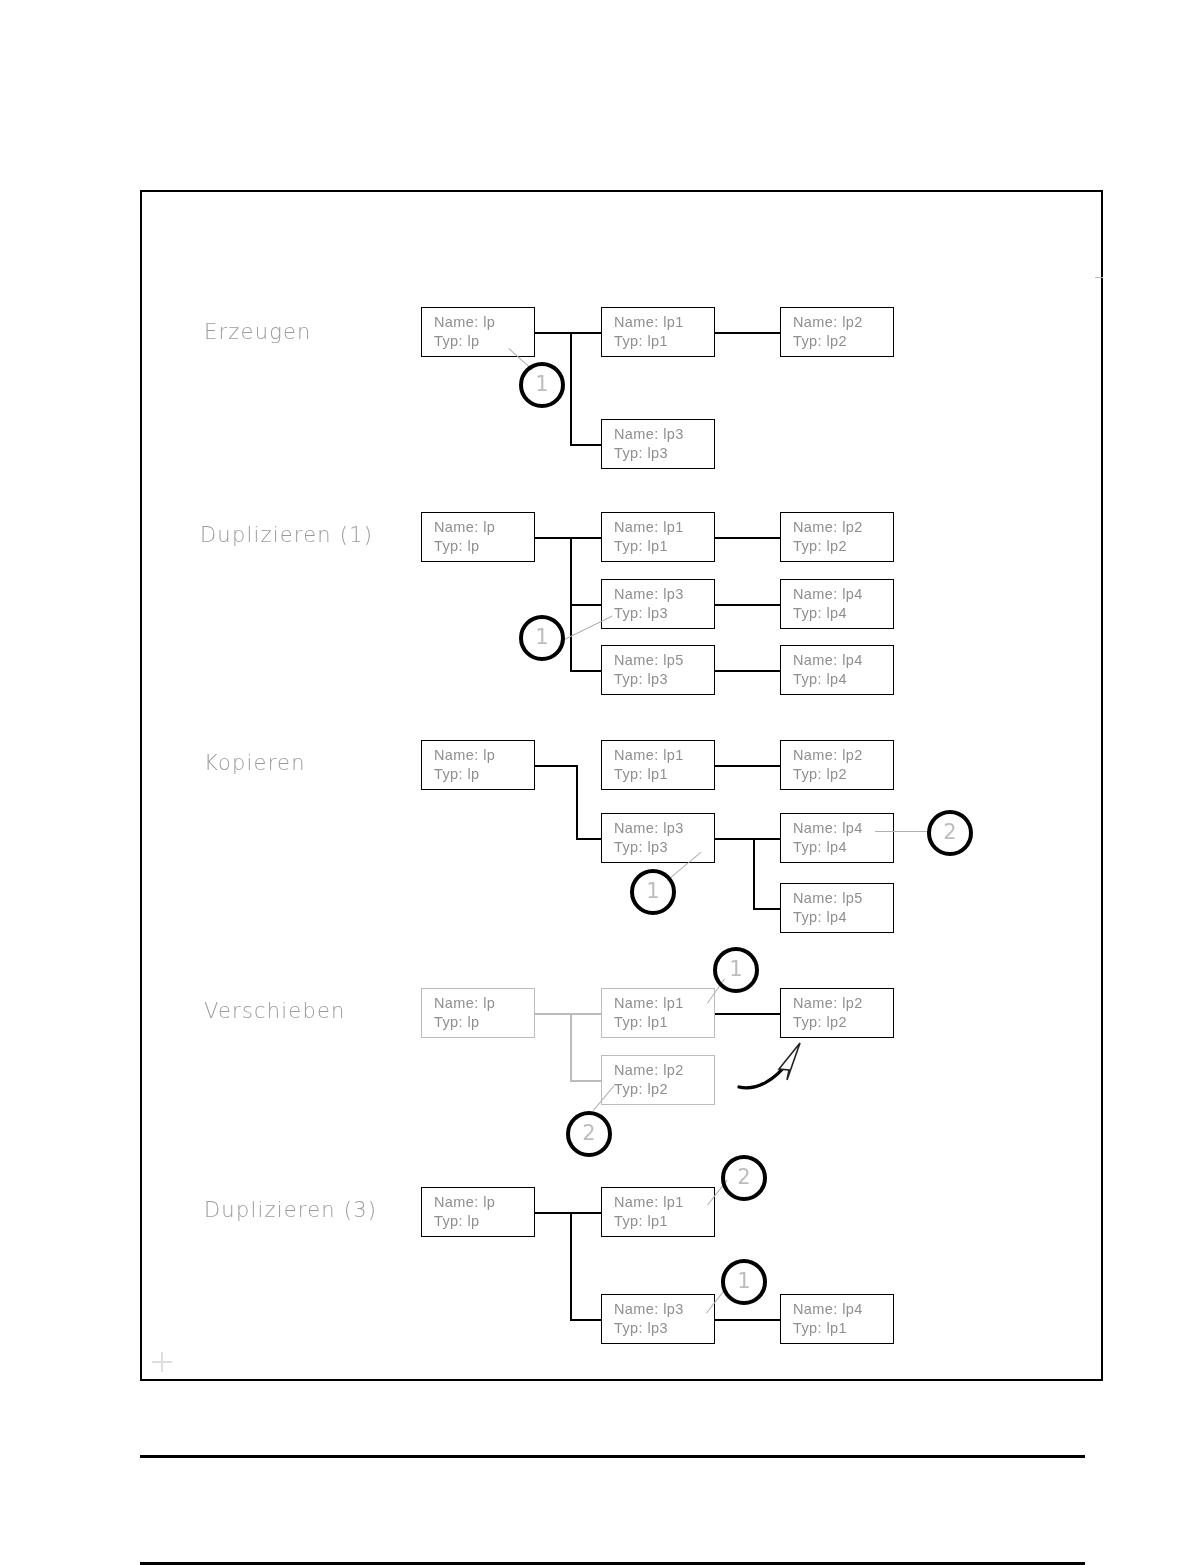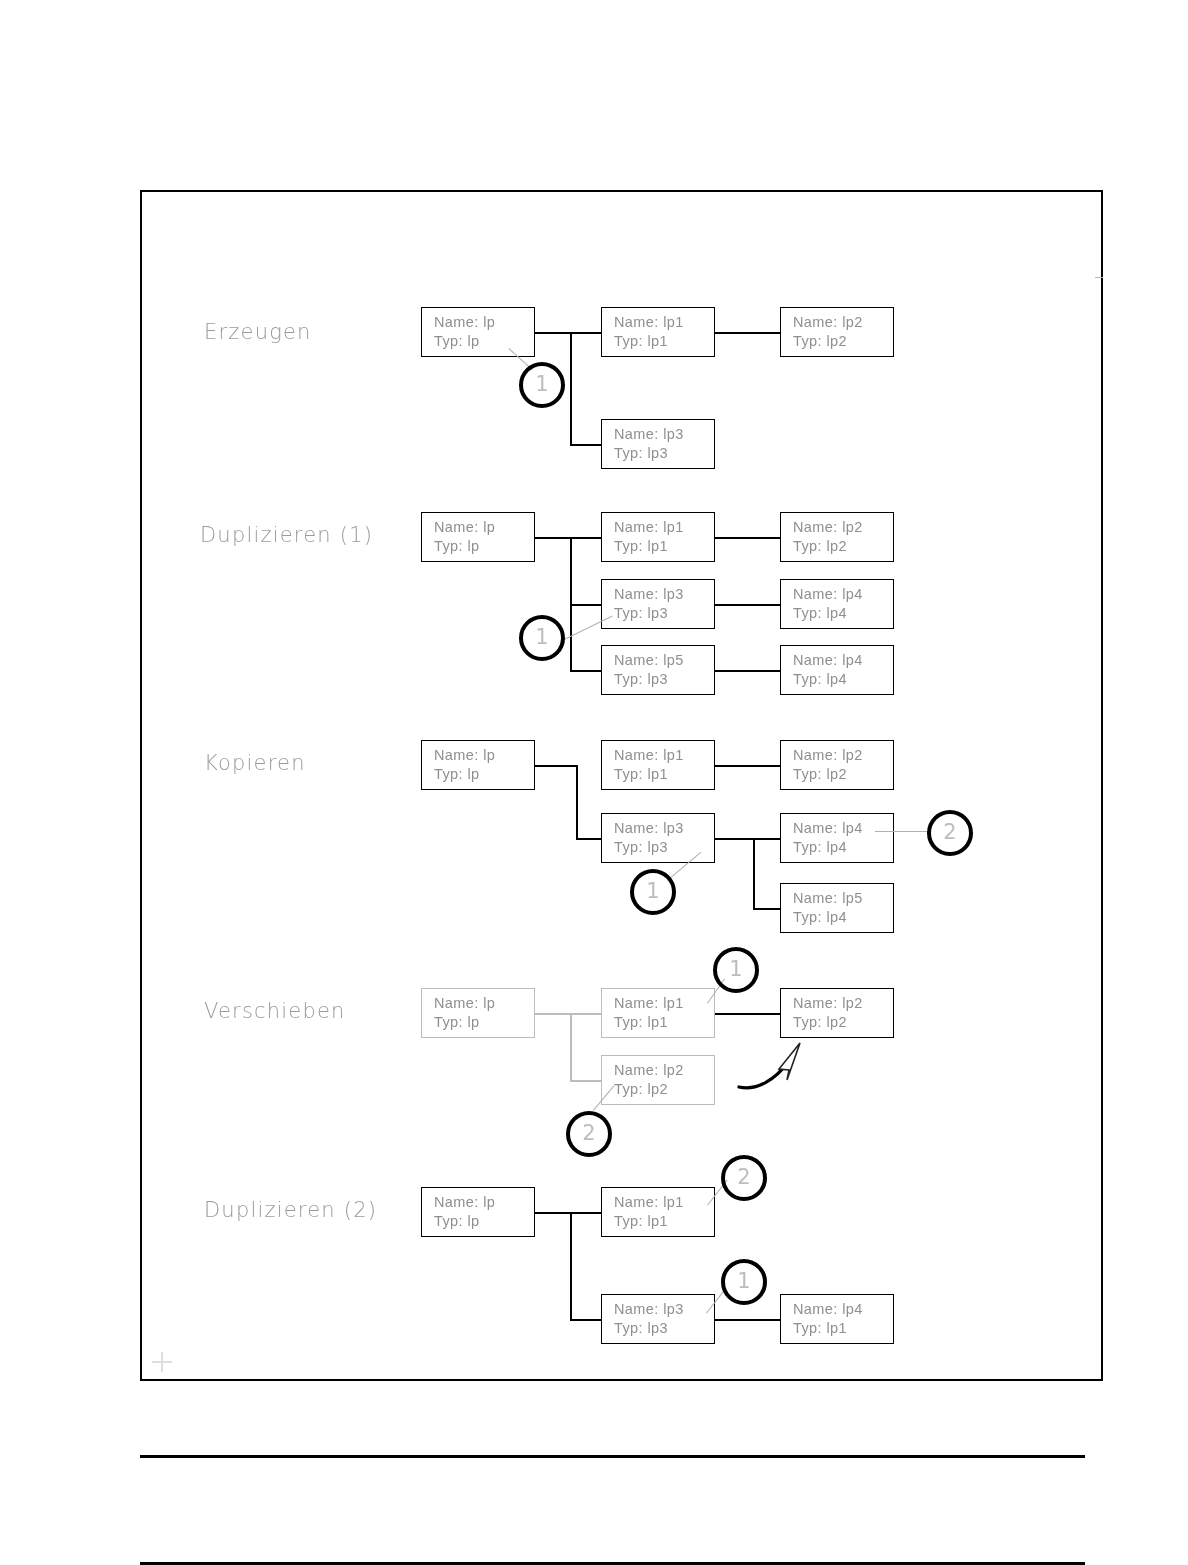--- a/index.html
+++ b/index.html
@@ -271,21 +271,21 @@
   <div class="leader" style="left:707px; top:1003px; width:30px; transform:rotate(-55deg);"></div>
   <div class="marker" style="left:713px; top:947px;">1</div>
   <div class="leader" style="left:593px; top:1110px; width:32px; transform:rotate(-50deg);"></div>
   <div class="marker" style="left:566px; top:1111px;">2</div>
 
   <svg class="cursor-svg" style="left:735px; top:1035px;" width="90" height="70" viewBox="0 0 90 70">
     <path d="M4 52 C 22 56, 40 45, 54 26" stroke="#000" stroke-width="3.2" fill="none" stroke-linecap="round"></path>
     <path d="M65 8 L 44 34 L 54 35 L 52 45 Z" stroke="#222" stroke-width="1.6" fill="#ffffff"></path>
   </svg>
 
-  <div class="section-label" style="left:204px; top:1198px;">Duplizieren (2)</div>
+  <div class="section-label" style="left:204px; top:1198px;">Duplizieren (3)</div>
 
   <div class="node" style="left:421px; top:1187px; width:114px; height:50px;">
     <span class="ln">Name: lp</span>
     <span class="ln">Typ: lp</span>
   </div>
   <div class="node" style="left:601px; top:1187px; width:114px; height:50px;">
     <span class="ln">Name: lp1</span>
     <span class="ln">Typ: lp1</span>
   </div>
   <div class="node" style="left:601px; top:1294px; width:114px; height:50px;">

